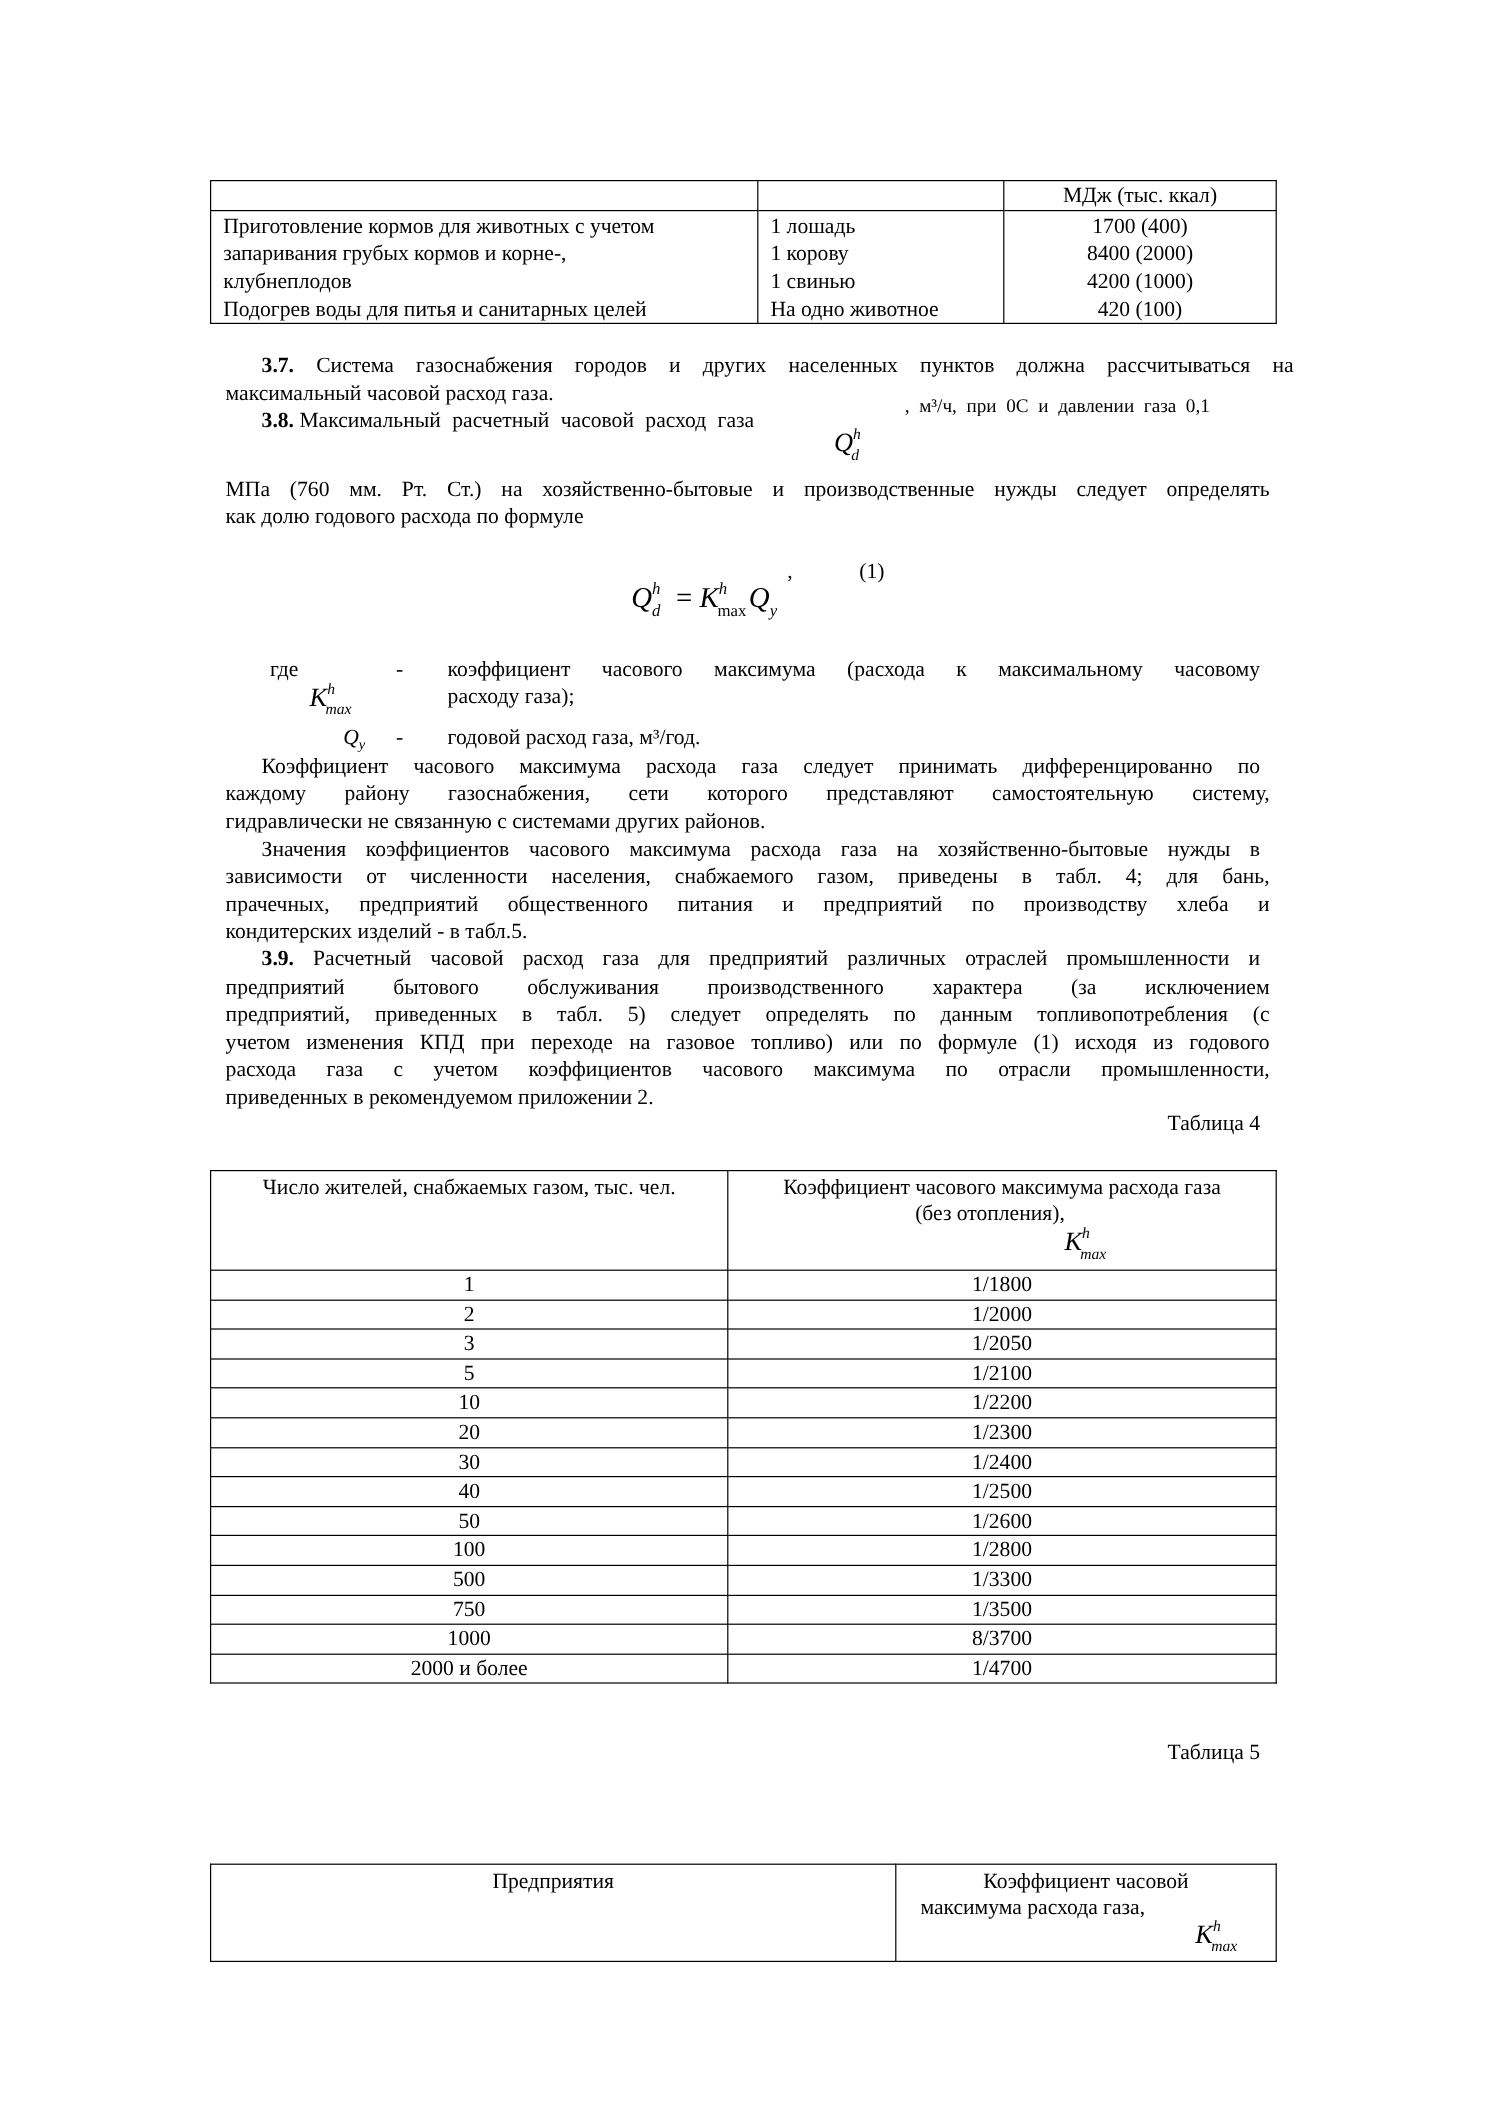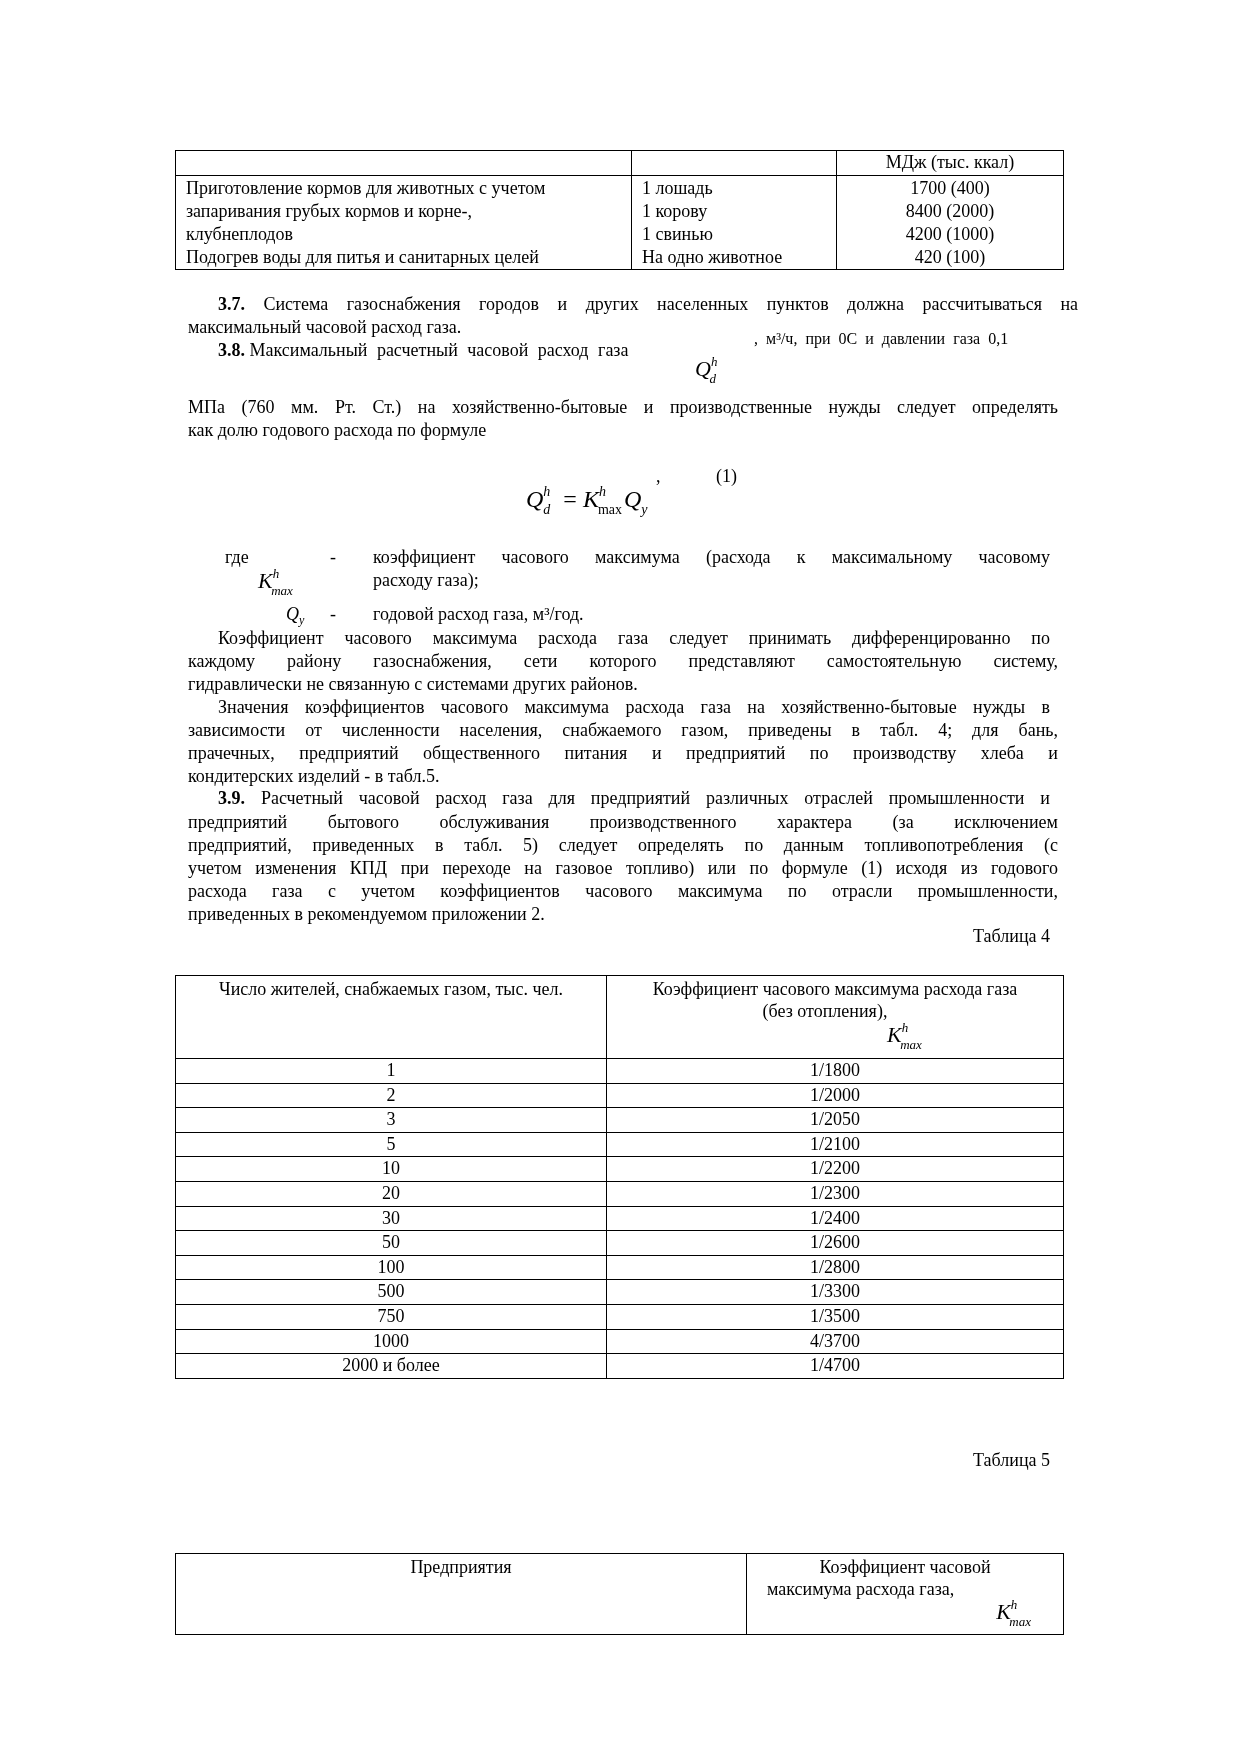--- a/index.html
+++ b/index.html
@@ -143,38 +143,42 @@
       </tr>
       <tr style="height: 24.6px;">
         <td class="c" style="line-height: 22px;">20</td>
         <td class="c" style="line-height: 22px;">1/2300</td>
       </tr>
       <tr style="height: 24.6px;">
         <td class="c" style="line-height: 22px;">30</td>
         <td class="c" style="line-height: 22px;">1/2400</td>
       </tr>
       <tr style="height: 24.6px;">
+        <td class="c" style="line-height: 22px;">40</td>
+        <td class="c" style="line-height: 22px;">1/2500</td>
+      </tr>
+      <tr style="height: 24.6px;">
         <td class="c" style="line-height: 22px;">50</td>
         <td class="c" style="line-height: 22px;">1/2600</td>
       </tr>
       <tr style="height: 24.6px;">
         <td class="c" style="line-height: 22px;">100</td>
         <td class="c" style="line-height: 22px;">1/2800</td>
       </tr>
       <tr style="height: 24.6px;">
         <td class="c" style="line-height: 22px;">500</td>
         <td class="c" style="line-height: 22px;">1/3300</td>
       </tr>
       <tr style="height: 24.6px; margin-top: 30px;">
         <td class="c" style="line-height: 22px;">750</td>
         <td class="c" style="line-height: 22px;">1/3500</td>
       </tr>
       <tr style="height: 24.6px;">
         <td class="c" style="line-height: 22px;">1000</td>
-        <td class="c" style="line-height: 22px;">4/3700</td>
+        <td class="c" style="line-height: 22px;">8/3700</td>
       </tr>
       <tr style="height: 24.6px;">
         <td class="c" style="line-height: 22px;">2000 и более</td>
         <td class="c" style="line-height: 22px;">1/4700</td>
       </tr>
     </tbody>
 </table>
 
 <div class="abs" style="top:1450px; right:190px;">Таблица 5</div>
 

